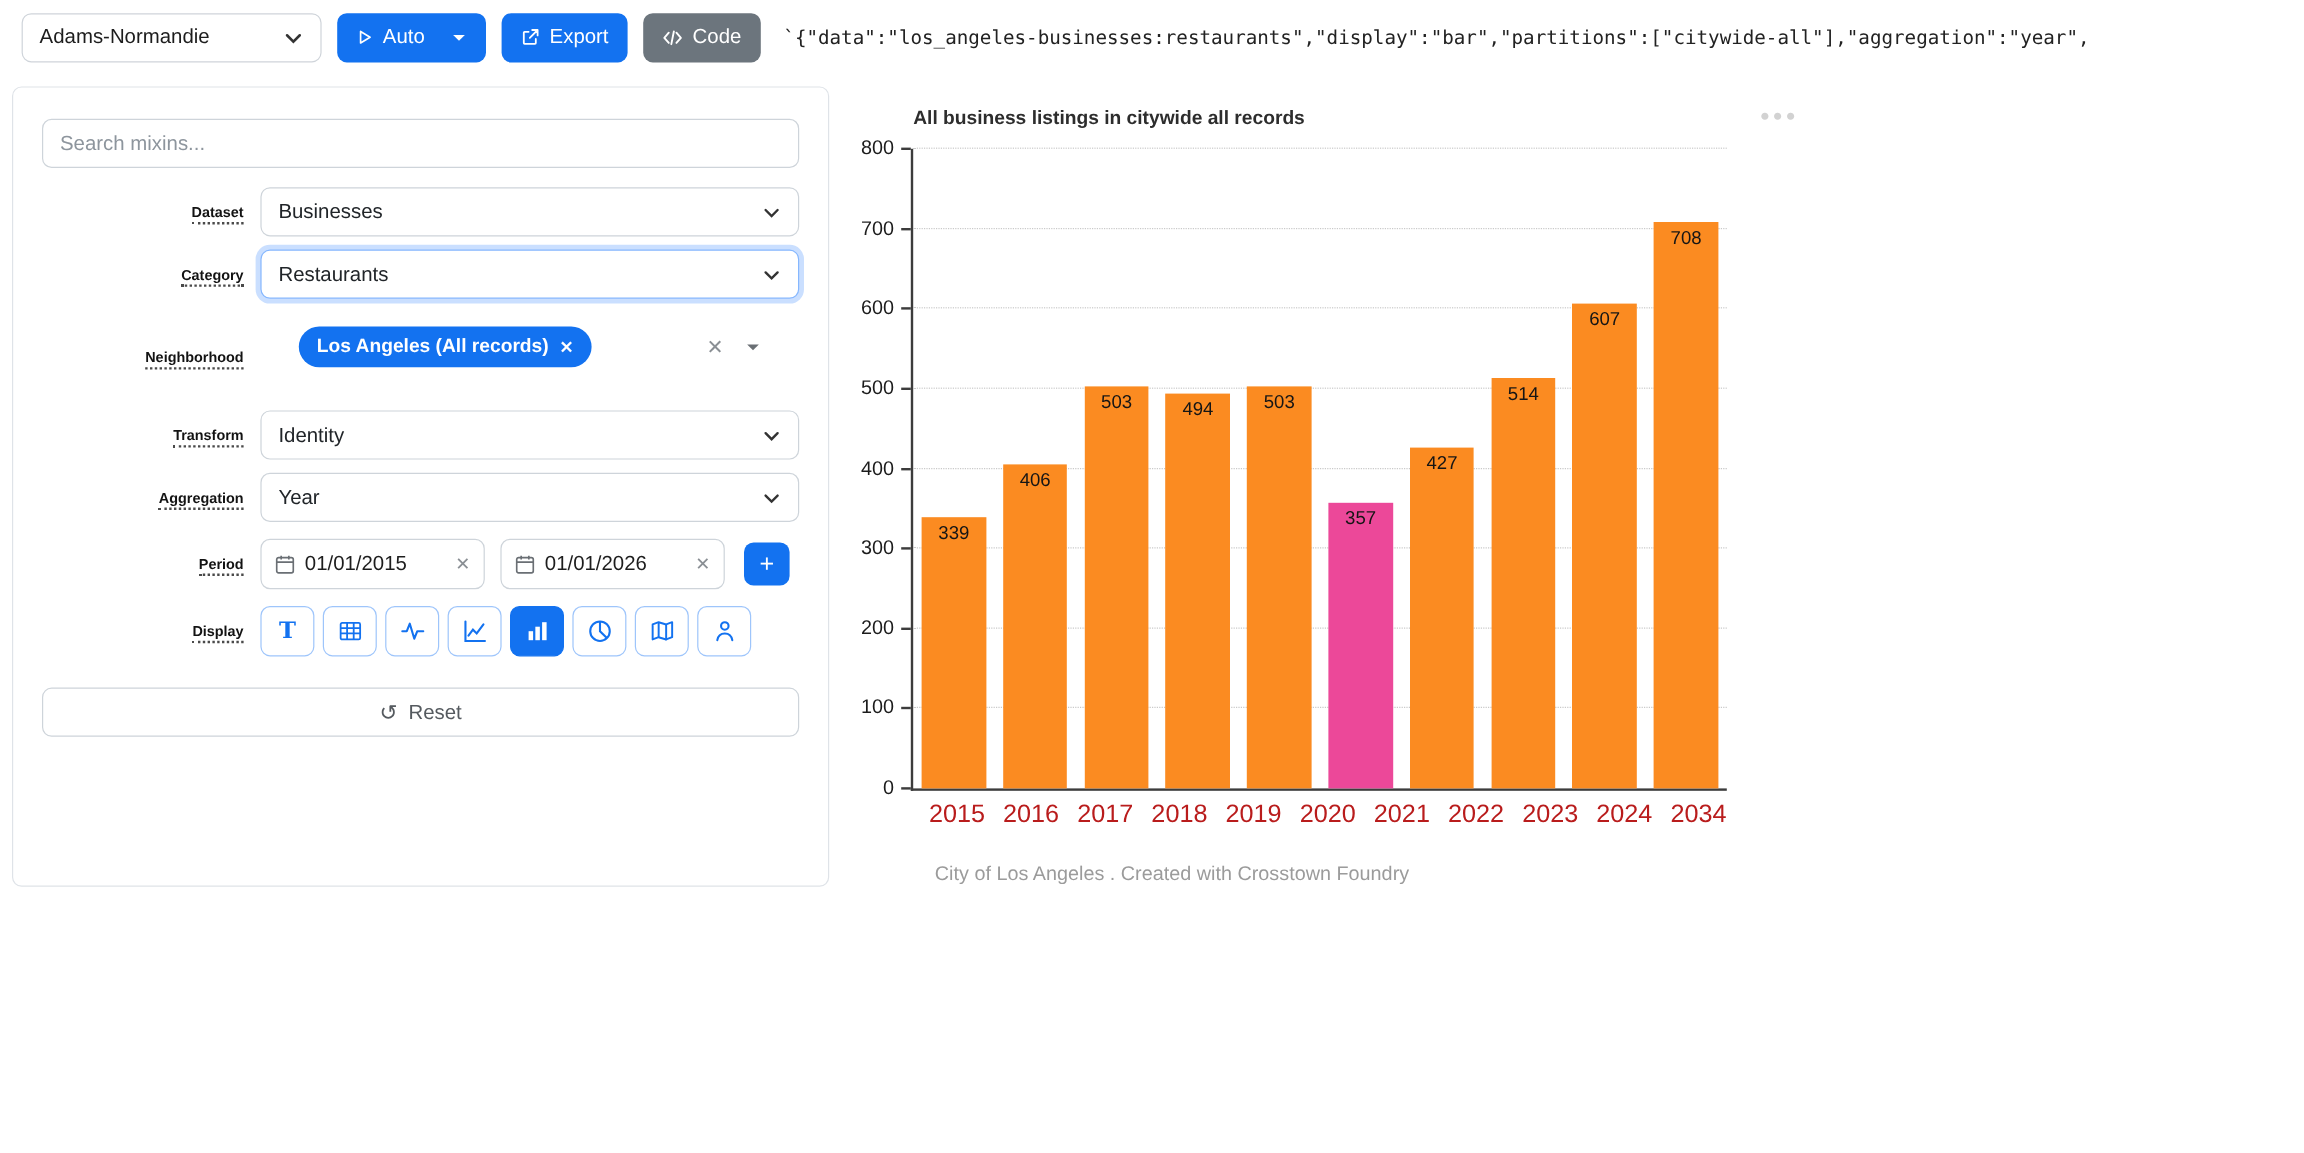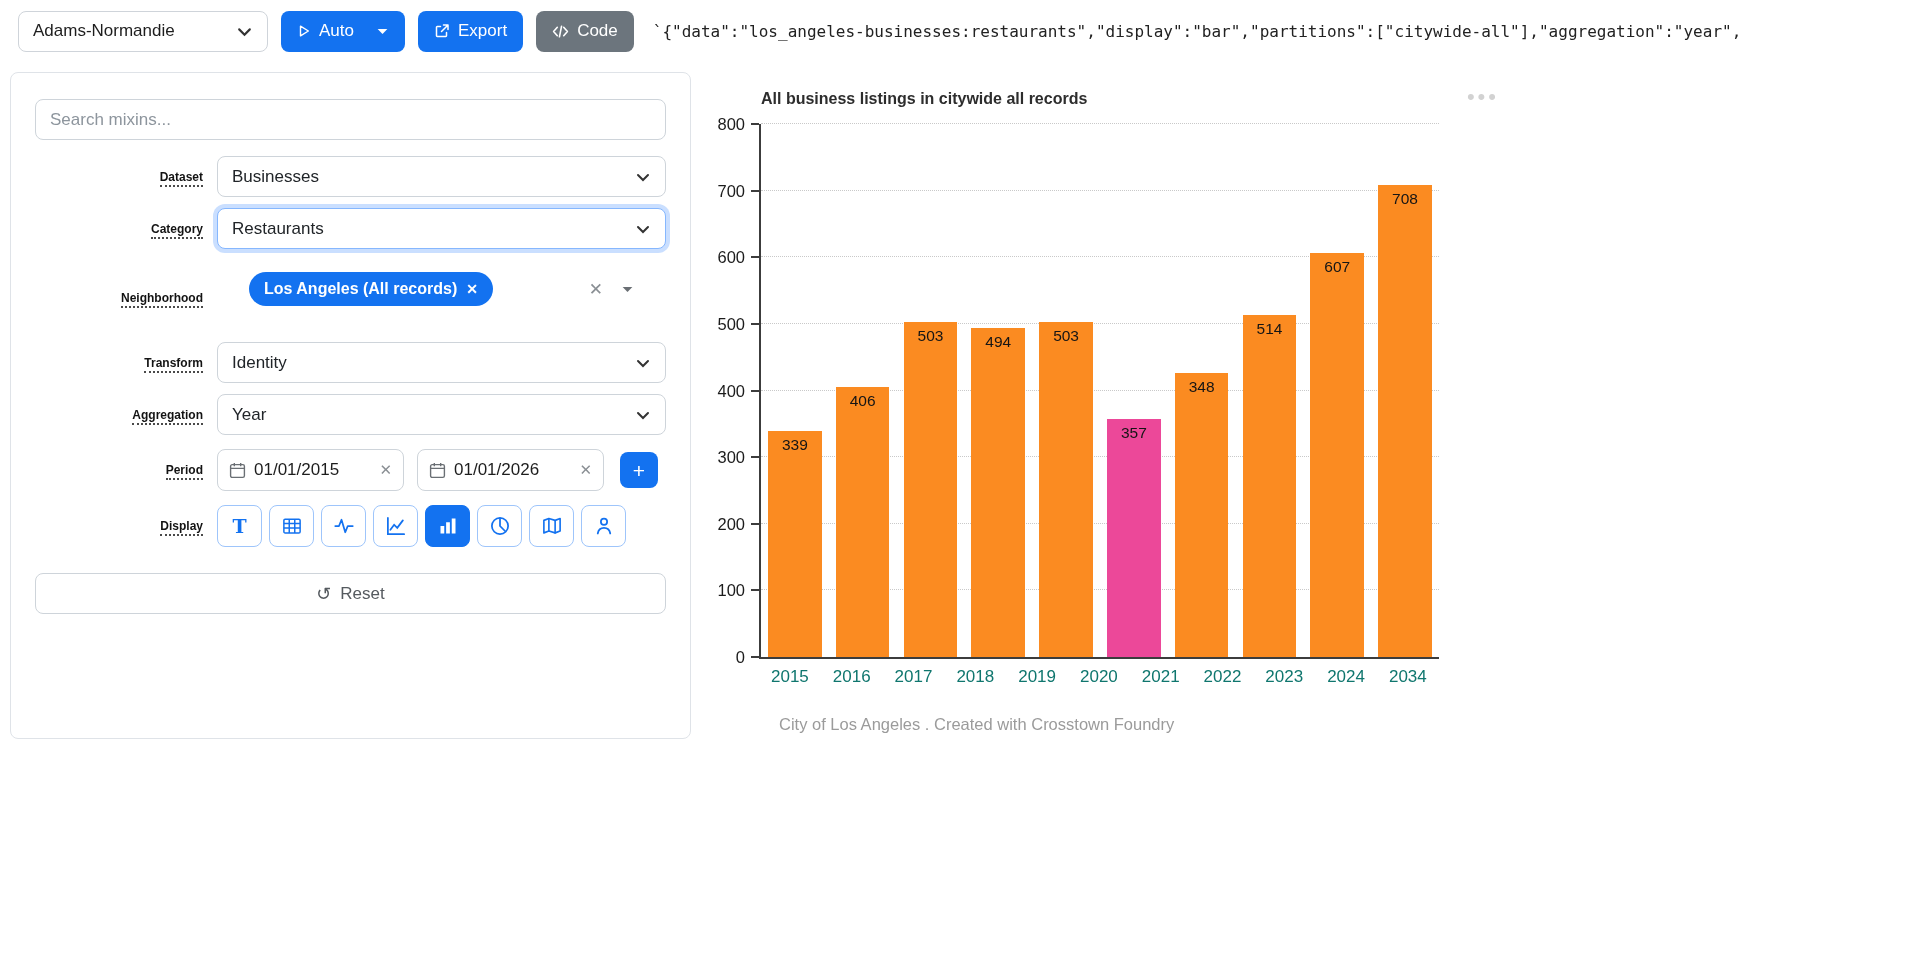--- a/index.html
+++ b/index.html
@@ -67,21 +67,21 @@
   .chart-plot { position:relative; width:680px; height:535px; margin-left:50px;
     border-left:2px solid #3c3c3c; border-bottom:2px solid #3c3c3c; }
   .gridline { position:absolute; left:0; right:0; height:0; border-top:1px dotted #c9c9c9; }
   .ytick { position:absolute; left:-10px; width:8px; height:2px; background:#3c3c3c; transform:translateY(50%); }
   .ylabel { position:absolute; left:-16px; transform:translate(-100%, 50%); font-size:16.5px; color:#1c1c1c; }
   .bars { position:absolute; left:0; right:0; top:0; bottom:0; display:flex; align-items:flex-end; justify-content:space-around; }
   .bar-slot { width:9.09%; height:100%; display:flex; align-items:flex-end; justify-content:center; }
   .bar { width:87%; position:relative; }
   .bar-label { position:absolute; top:5px; left:0; right:0; text-align:center; font-size:15.5px; color:#151515; }
   .xlabels { display:flex; width:680px; margin:8px 0 0 50px; }
-  .xlabel { width:9.09%; text-align:center; font-size:17px; color:#0f766e; }
+  .xlabel { width:9.09%; text-align:right; font-size:21px; color:#b91c1c; }
   .chart-caption { margin:28px 0 0 70px; font-size:16.5px; color:#9b9b9b; }
 </style>
 </head>
 <body>
 
 <div class="toolbar">
   <div class="nb-select">
     <span>Adams-Normandie</span>
     <span class="ic">
       <svg width="17" height="17" viewBox="0 0 16 16" fill="none" stroke="#333" stroke-width="2" stroke-linecap="round">
@@ -350,21 +350,21 @@
             <div class="bar-label">503</div>
           </div>
         </div>
         <div class="bar-slot">
           <div class="bar" style="height: 44.625%; background: #ec4899;">
             <div class="bar-label">357</div>
           </div>
         </div>
         <div class="bar-slot">
           <div class="bar" style="height: 53.375%; background: rgb(251, 139, 33);">
-            <div class="bar-label">348</div>
+            <div class="bar-label">427</div>
           </div>
         </div>
         <div class="bar-slot">
           <div class="bar" style="height: 64.25%; background: rgb(251, 139, 33);">
             <div class="bar-label">514</div>
           </div>
         </div>
         <div class="bar-slot">
           <div class="bar" style="height: 75.875%; background: rgb(251, 139, 33);">
             <div class="bar-label">607</div>

